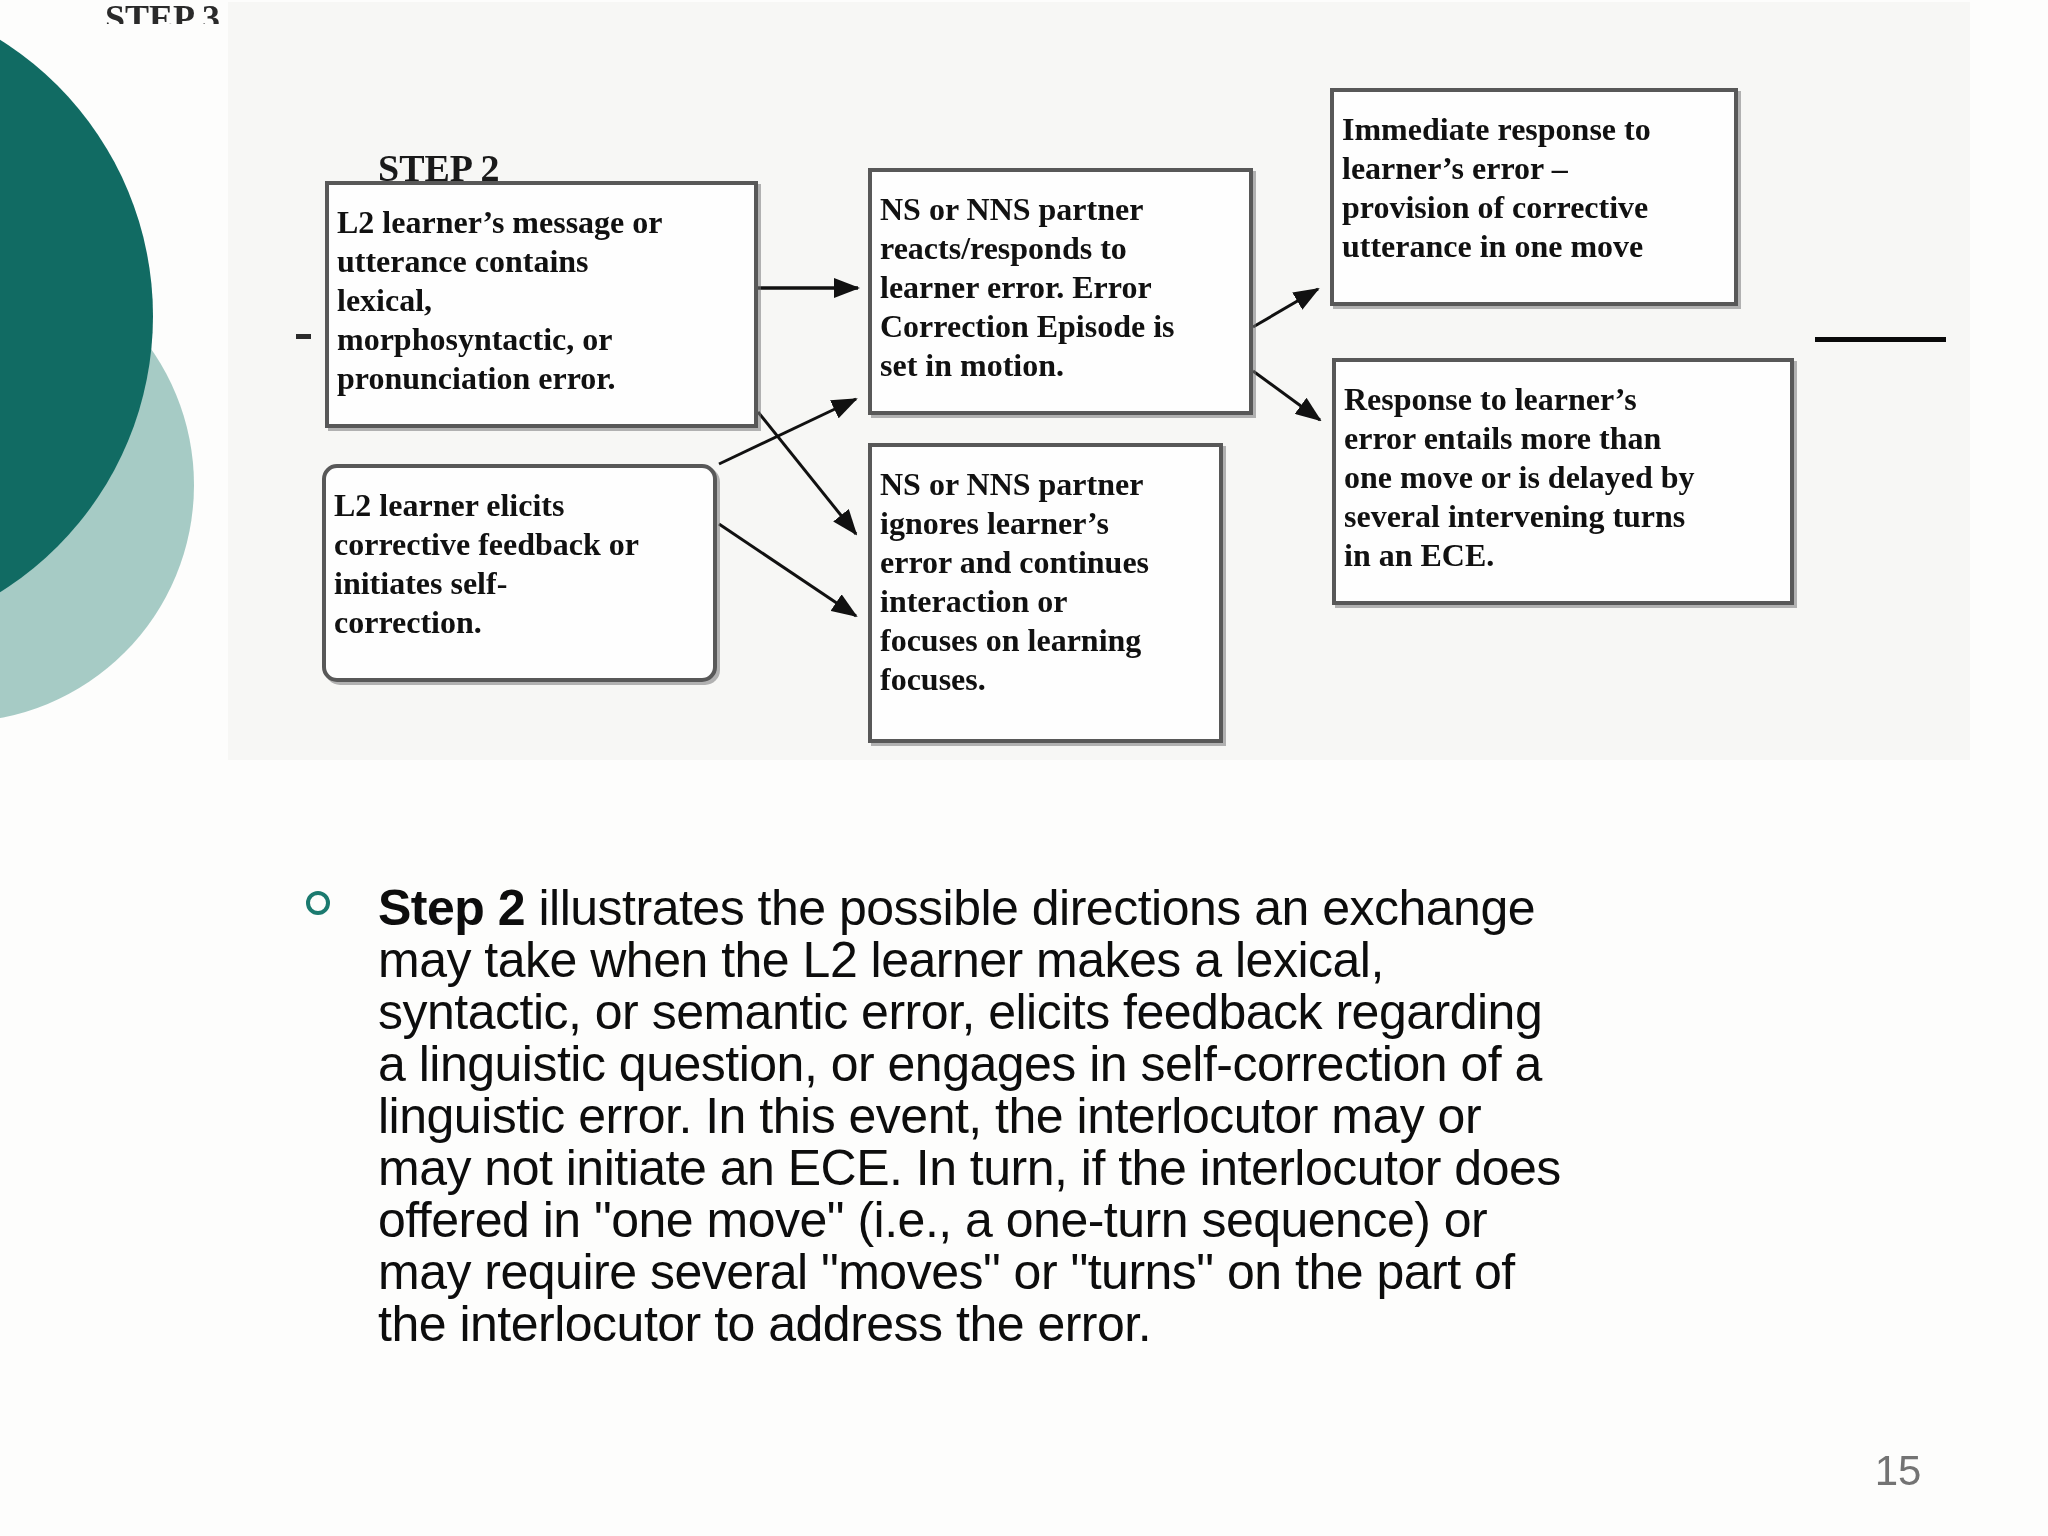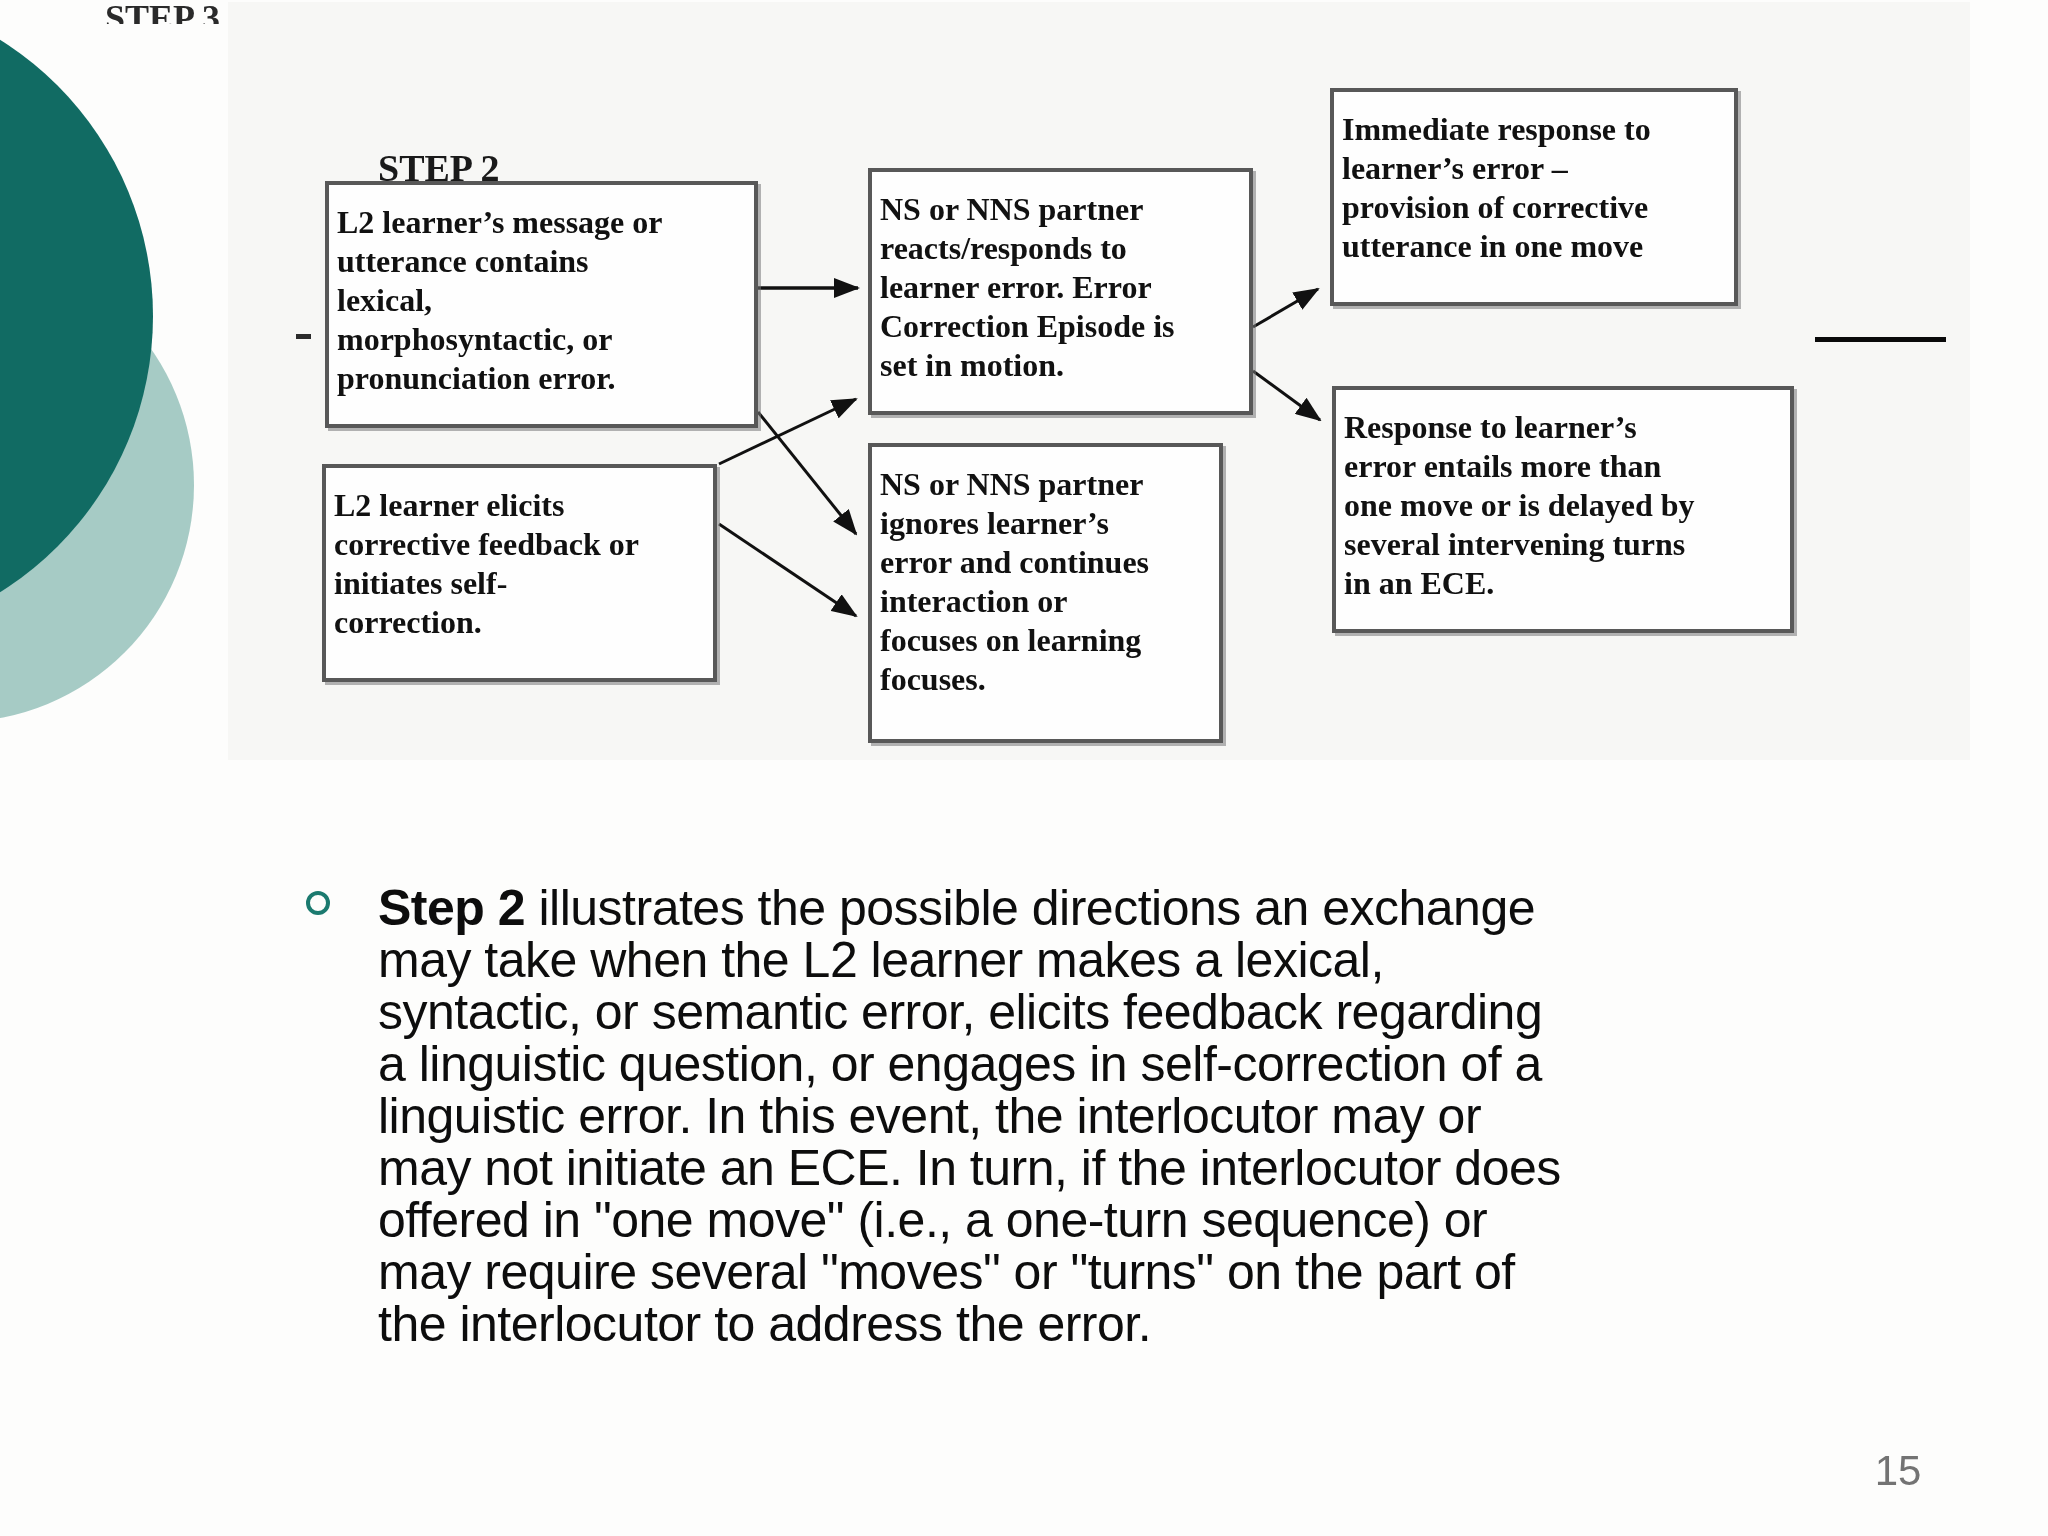--- a/index.html
+++ b/index.html
@@ -16,25 +16,25 @@
   #scan { position: absolute; left: 228px; top: 2px; width: 1742px; height: 758px;
           background: rgba(242,242,238,0.55); z-index: 3; }
 
   #arrow-layer { position: absolute; left: 0; top: 0; width: 2048px; height: 1536px; z-index: 4; }
 
   .flowbox { position: absolute; z-index: 5; background: #fefefe; border: 4px solid #585858;
              box-shadow: 3px 3px 0 rgba(120,120,120,0.55);
              font-family: "Liberation Serif", serif; font-weight: bold;
              font-size: 32px; line-height: 39px; color: #111; padding: 18px 8px; }
   #box-learner-error    { left: 325px;  top: 181px; width: 433px; height: 247px; }
-  #box-learner-elicits  { left: 322px;  top: 464px; width: 395px; height: 218px; }
+  #box-learner-elicits  { left: 322px;  top: 464px; width: 395px; height: 218px; border-radius: 15px; }
   #box-partner-reacts   { left: 868px;  top: 168px; width: 385px; height: 247px; }
   #box-partner-ignores  { left: 868px;  top: 443px; width: 355px; height: 300px; }
   #box-immediate-response { left: 1330px; top: 88px;  width: 408px; height: 218px; }
-  #box-delayed-response   { left: 1332px; top: 358px; width: 462px; height: 247px; margin-top: 28px; }
+  #box-delayed-response   { left: 1332px; top: 358px; width: 462px; height: 247px; }
 
   .step-label { position: absolute; z-index: 5; font-family: "Liberation Serif", serif;
                 font-weight: bold; font-size: 38px; color: #1a1a1a; }
   #step2-label { left: 378px; top: 146px; }
   #step3-clip  { left: 1452px; top: 716px; width: 220px; height: 24px; overflow: hidden; text-align: right; }
   #step3-clip .step-label-inner { font-family: "Liberation Serif", serif; font-weight: bold;
                 font-size: 36px; line-height: 36px; color: #2a2a2a; }
 
   .rule { position: absolute; z-index: 5; background: #0a0a0a; }
   #right-rule { left: 1815px; top: 337px; width: 131px; height: 5px; }

